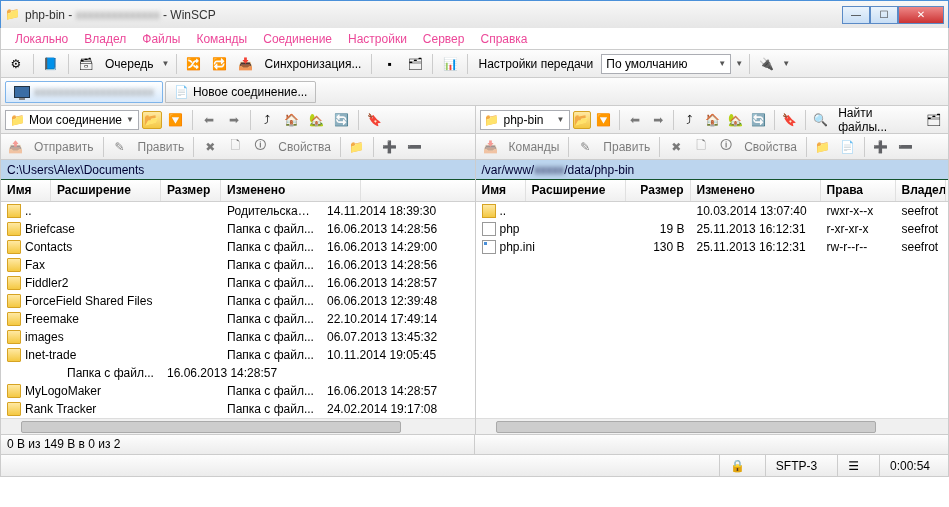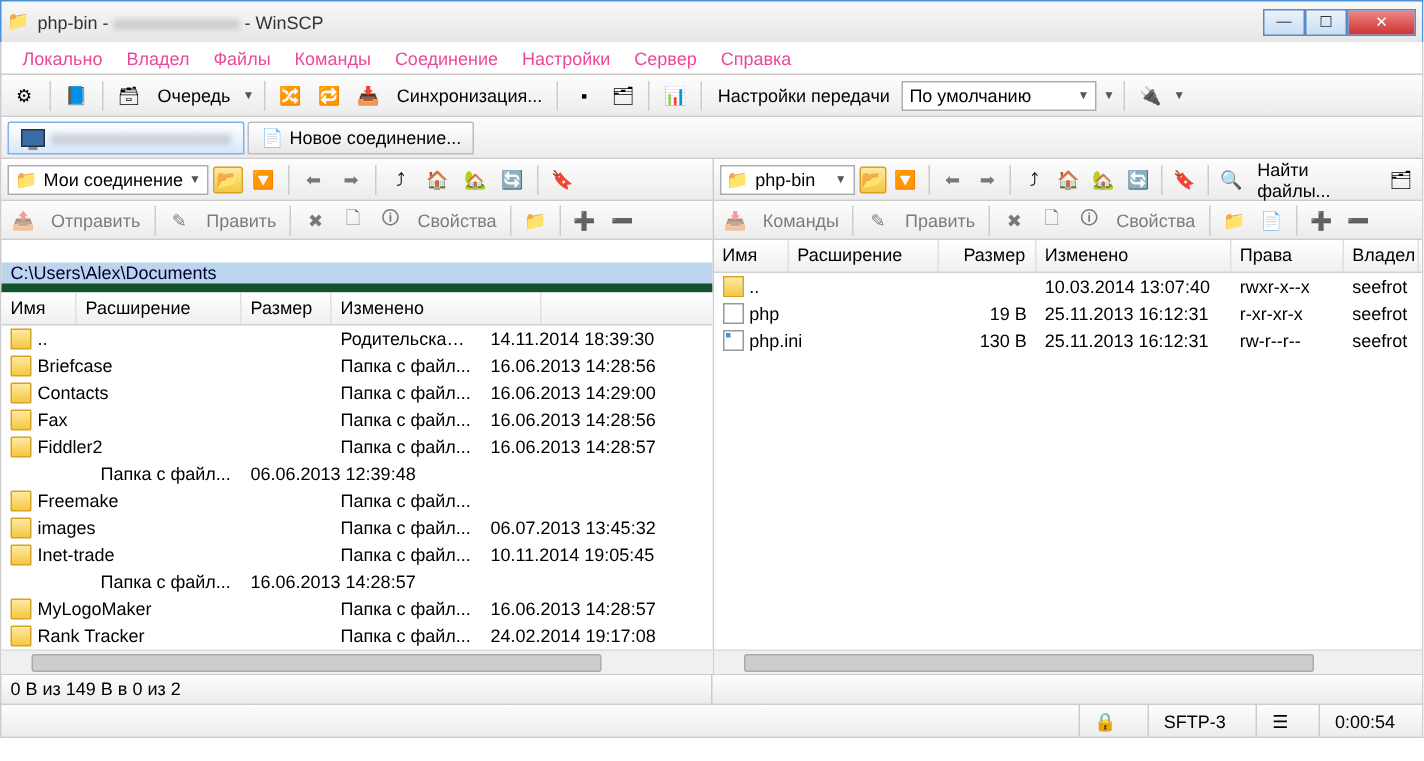--- a/index.html
+++ b/index.html
@@ -32,26 +32,26 @@
 .tab.active { background:linear-gradient(#fff,#d6e8fb); border-color:#7eb4ea; }
 
 
 .panels { display:flex; border:1px solid #ccc; border-top:none; }
 .panel { width:50%; display:flex; flex-direction:column; }
 .panel + .panel { border-left:1px solid #ccc; }
 .panel-tb { height:28px; background:linear-gradient(#fdfdfd,#ececec); display:flex; align-items:center; padding:0 4px; gap:3px; border-bottom:1px solid #ccc; }
 .panel-tb2 { height:26px; background:linear-gradient(#fdfdfd,#ececec); display:flex; align-items:center; padding:0 4px; gap:3px; border-bottom:1px solid #ccc; }
 .dropdown-btn { height:20px; min-width:120px; border:1px solid #abadb3; background:#fff; display:flex; align-items:center; padding:0 4px; gap:4px; }
 .dropdown-btn .flex { flex:1; }
-.path-bar { height:20px; background:#bcd5ee; color:#003; padding:2px 6px; border-bottom:6px solid #14532d; display:flex; align-items:center;margin-top:15px; }
+.path-bar { height:20px; background:#bcd5ee; color:#003; padding:2px 6px; border-bottom:1px solid #14532d; display:flex; align-items:center; }
 .path-bar .blur { filter:blur(2px); }
 
 
 .file-list { flex:1; background:#fff; overflow:hidden; position:relative; }
-.list-header { display:flex; background:linear-gradient(#fff,#f0f0f0); border-bottom:1px solid #d0d0d0; height:22px; }
+.list-header { display:flex; background:linear-gradient(#fff,#f0f0f0); border-bottom:1px solid #d0d0d0; height:22px;font-weight:bold; }
 .list-header .col { border-right:1px solid #e0e0e0; padding:3px 6px; color:#000; overflow:hidden; white-space:nowrap; }
 .rows { overflow:auto; height:calc(100% - 22px - 16px); }
 .row { display:flex; height:18px; align-items:center; }
 .row .cell { padding:1px 6px; overflow:hidden; white-space:nowrap; text-overflow:ellipsis; }
 .folder-icon, .file-icon, .up-icon, .ini-icon { width:14px; height:14px; display:inline-block; margin-right:4px; vertical-align:middle; position:relative; }
 .folder-icon { background:linear-gradient(#ffe9a3,#f4c842); border:1px solid #d6a323; border-radius:1px; }
 .file-icon { background:#fff; border:1px solid #999; }
 .up-icon { background:linear-gradient(#ffe9a3,#f4c842); border:1px solid #d6a323; }
 .ini-icon { background:#fff; border:1px solid #999; }
 .ini-icon::after { content:""; position:absolute; top:1px; left:1px; width:3px; height:3px; background:#4a90d9; }
@@ -215,28 +215,30 @@
             <div class="cell" style="width:100px">Папка с файл...</div>
             <div class="cell" style="width:140px">16.06.2013  14:28:56</div>
           </div>
           <div class="row">
             <div class="cell" style="width:160px"><span class="folder-icon"></span>Fiddler2</div>
             <div class="cell" style="width:60px;text-align:right"></div>
             <div class="cell" style="width:100px">Папка с файл...</div>
             <div class="cell" style="width:140px">16.06.2013  14:28:57</div>
           </div>
           <div class="row">
+            <div class="cell" style="width:160px"><span class="folder-icon"></span>ForceField Shared Files</div>
             <div class="cell" style="width:60px;text-align:right"></div>
             <div class="cell" style="width:100px">Папка с файл...</div>
             <div class="cell" style="width:140px">06.06.2013  12:39:48</div>
           </div>
           <div class="row">
             <div class="cell" style="width:160px"><span class="folder-icon"></span>Freemake</div>
             <div class="cell" style="width:60px;text-align:right"></div>
             <div class="cell" style="width:100px">Папка с файл...</div>
+            <div class="cell" style="width:140px">22.10.2014  17:49:14</div>
           </div>
           <div class="row">
             <div class="cell" style="width:160px"><span class="folder-icon"></span>images</div>
             <div class="cell" style="width:60px;text-align:right"></div>
             <div class="cell" style="width:100px">Папка с файл...</div>
             <div class="cell" style="width:140px">06.07.2013  13:45:32</div>
           </div>
           <div class="row">
             <div class="cell" style="width:160px"><span class="folder-icon"></span>Inet-trade</div>
             <div class="cell" style="width:60px;text-align:right"></div>
@@ -301,20 +303,25 @@
       <div class="tb-btn disabled">✖</div>
       <div class="tb-btn disabled">🗋</div>
       <div class="tb-btn disabled">🛈</div>
       <span class="tb-label disabled">Свойства</span>
       <div class="tb-sep"></div>
       <div class="tb-btn">📁</div>
       <div class="tb-btn">📄</div>
       <div class="tb-sep"></div>
       <div class="tb-btn">➕</div>
       <div class="tb-btn">➖</div>
+    </div>
+    <div class="path-bar">
+      <span>/var/www/</span>
+        <span class="blur">xxxxx</span>
+        <span>/data/php-bin</span>
     </div>
     <div class="file-list">
       <div class="list-header">
         <div class="col" style="width:50px">Имя</div>
         <div class="col" style="width:100px">Расширение</div>
         <div class="col" style="width:65px;text-align:right">Размер</div>
         <div class="col" style="width:130px">Изменено</div>
         <div class="col" style="width:75px">Права</div>
         <div class="col" style="width:50px">Владел</div>
       </div>

